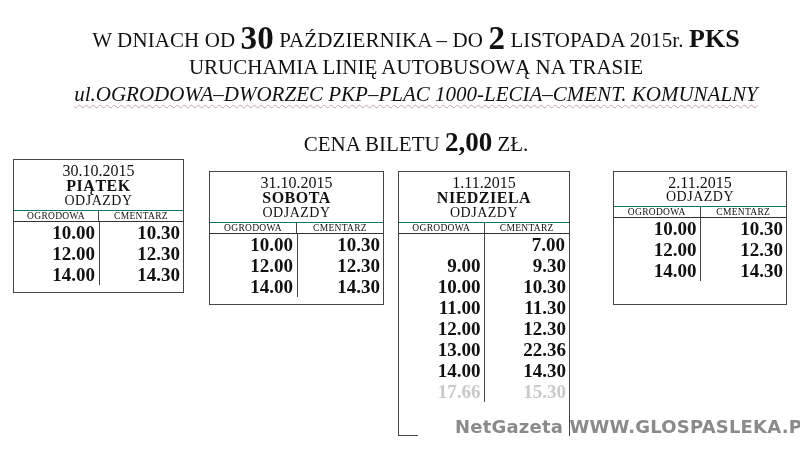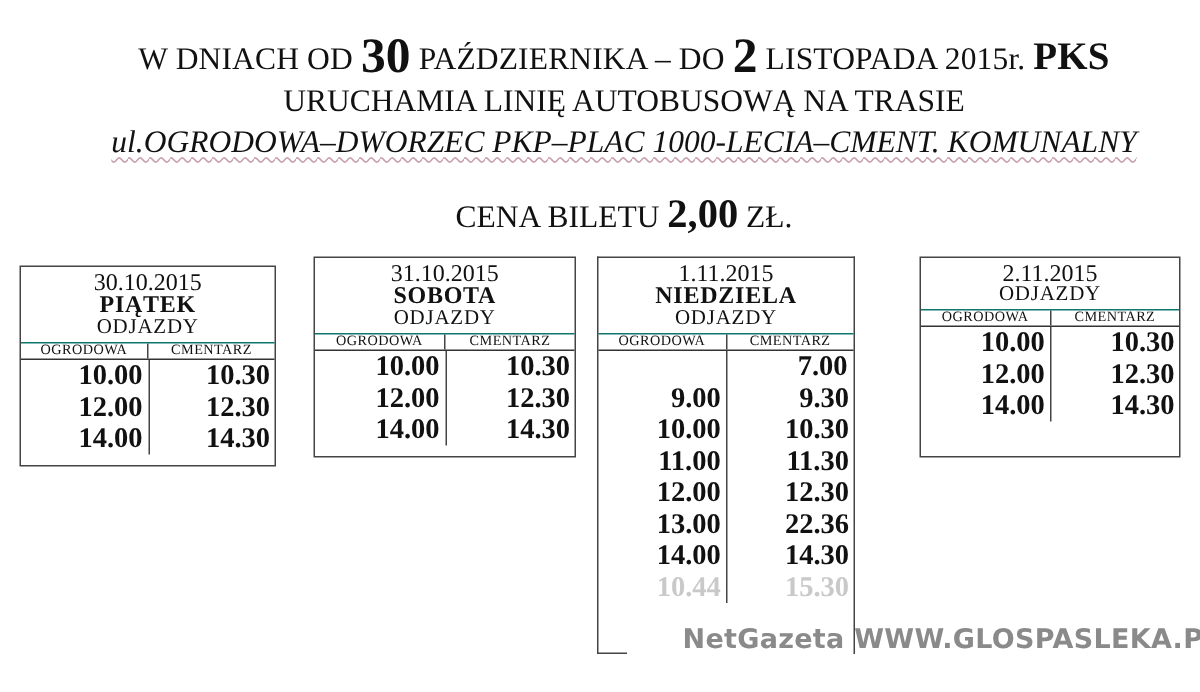--- a/index.html
+++ b/index.html
@@ -43,21 +43,21 @@
   <span>W DNIACH OD </span><span class="big">30</span><span> PAŹDZIERNIKA – DO </span><span class="big">2</span><span> LISTOPADA 2015r. </span><span class="bold">PKS</span>
 </div>
 <div class="headline h2">URUCHAMIA LINIĘ AUTOBUSOWĄ NA TRASIE</div>
 <div class="headline h3">
   <span class="route">ul.OGRODOWA–DWORZEC PKP–PLAC 1000-LECIA–CMENT. KOMUNALNY</span>
 </div>
 <div class="headline h4">
   <span>CENA BILETU </span><span class="big">2,00</span><span> ZŁ.</span>
 </div>
 
-<div class="tt" style="left:13px; top:177px; width:171px; height:134px;">
+<div class="tt" style="left:13px; top:159px; width:171px; height:134px;">
   <div class="date">30.10.2015</div>
   <div class="day">PIĄTEK</div>
   <div class="odj">ODJAZDY</div>
   <div class="cols">
     <div>OGRODOWA</div>
     <div>CMENTARZ</div>
   </div>
   <div class="rows">
     <div class="row">
         <div>10.00</div>
@@ -128,21 +128,21 @@
       </div>
     <div class="row">
         <div>13.00</div>
         <div>22.36</div>
       </div>
     <div class="row">
         <div>14.00</div>
         <div>14.30</div>
       </div>
     <div class="row faded">
-        <div>10.44</div>
+        <div>17.66</div>
         <div>15.30</div>
       </div>
   </div>
   <div class="bottomline"></div>
 </div>
 
 <div class="tt" style="left:613px; top:171px; width:174px; height:134px;">
   <div class="date">2.11.2015</div>
   <div class="odj">ODJAZDY</div>
   <div class="cols">

